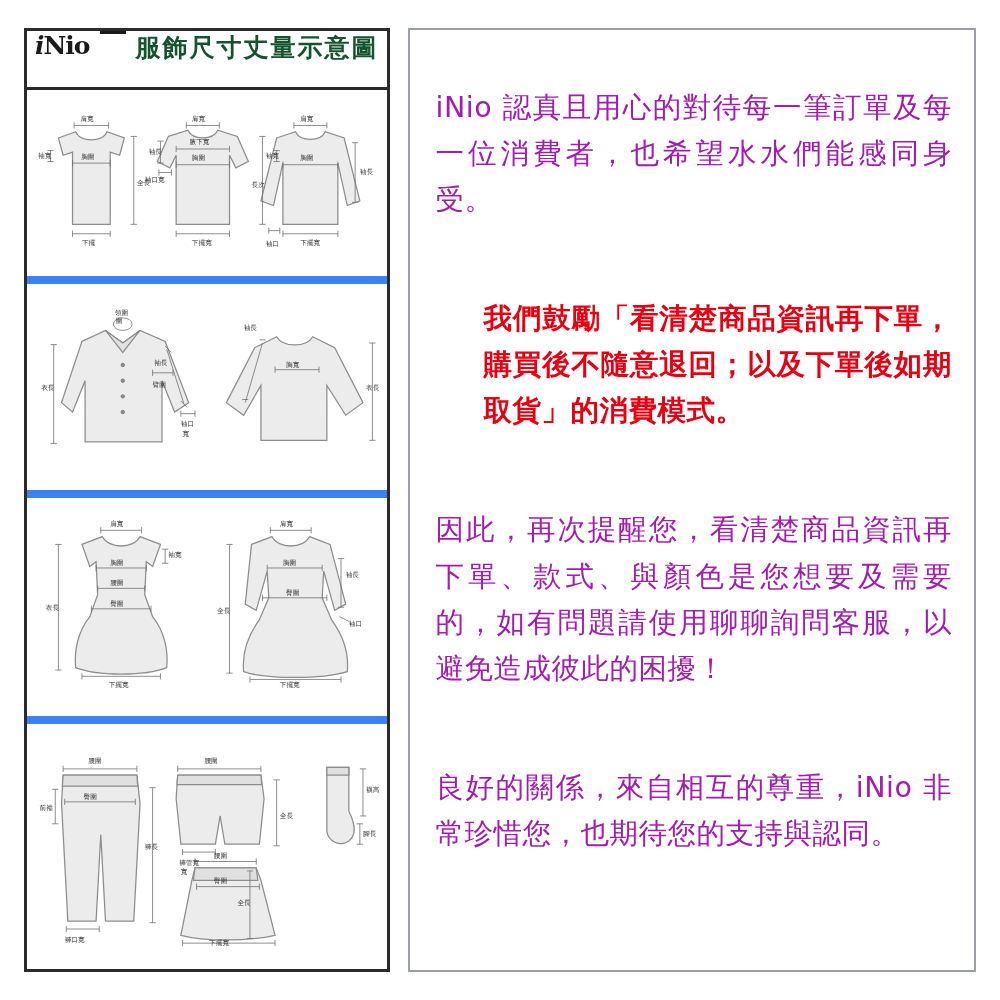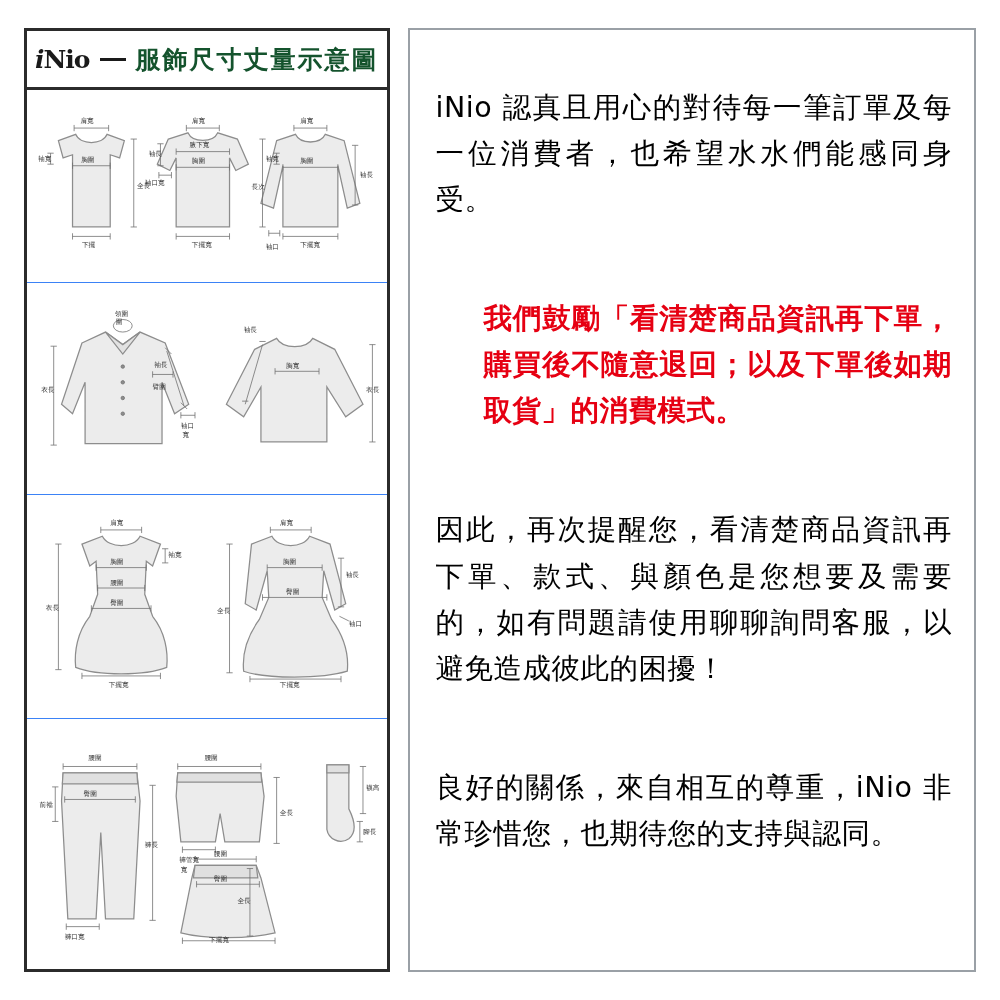--- a/index.html
+++ b/index.html
@@ -29,21 +29,20 @@
     border: 3px solid #2b2b2b;
     box-sizing: border-box;
     display: flex;
     flex-direction: column;
     background: #fff;
   }
   .diagram-title {
     height: 56px;
     border-bottom: 3px solid #2b2b2b;
     display: flex;
-    align-items: center;
     justify-content: center;
     gap: 10px;
     padding: 0 8px;
   }
   .brand-logo {
     font-family: "DejaVu Serif", "Liberation Serif", serif;
     font-size: 25px;
     font-weight: bold;
     letter-spacing: -1px;
     color: #1a1a1a;
@@ -60,21 +59,21 @@
   .dash {
     display: inline-block;
     width: 26px;
     height: 3px;
     background: #1a1a1a;
     vertical-align: middle;
   }
 
   .diagram-row {
     flex: 1 1 auto;
-    border-bottom: 1px solid #3b82f6;
+    border-bottom: 8px solid #3b82f6;
     position: relative;
     box-sizing: border-box;
   }
   .diagram-row:last-child { border-bottom: none; }
 
   .garment-svg { display: block; width: 100%; height: 100%; }
 
   
   .text-panel {
     flex: 1 1 auto;
@@ -83,21 +82,21 @@
     background: #fff;
     padding: 26px 22px 20px 26px;
     display: flex;
     flex-direction: column;
     justify-content: flex-start;
     gap: 16px;
   }
   .para {
     font-size: 28.5px;
     line-height: 1.62;
-    color: #000000;
+    color: #a21caf;
     letter-spacing: 0.5px;
     text-align: justify;
     text-justify: inter-ideograph;
     font-family: "DejaVu Sans", "Liberation Sans", sans-serif;
   }
   .para.highlight {
     color: #e60012;
     font-weight: bold;
     margin-left: 48px;
   }

